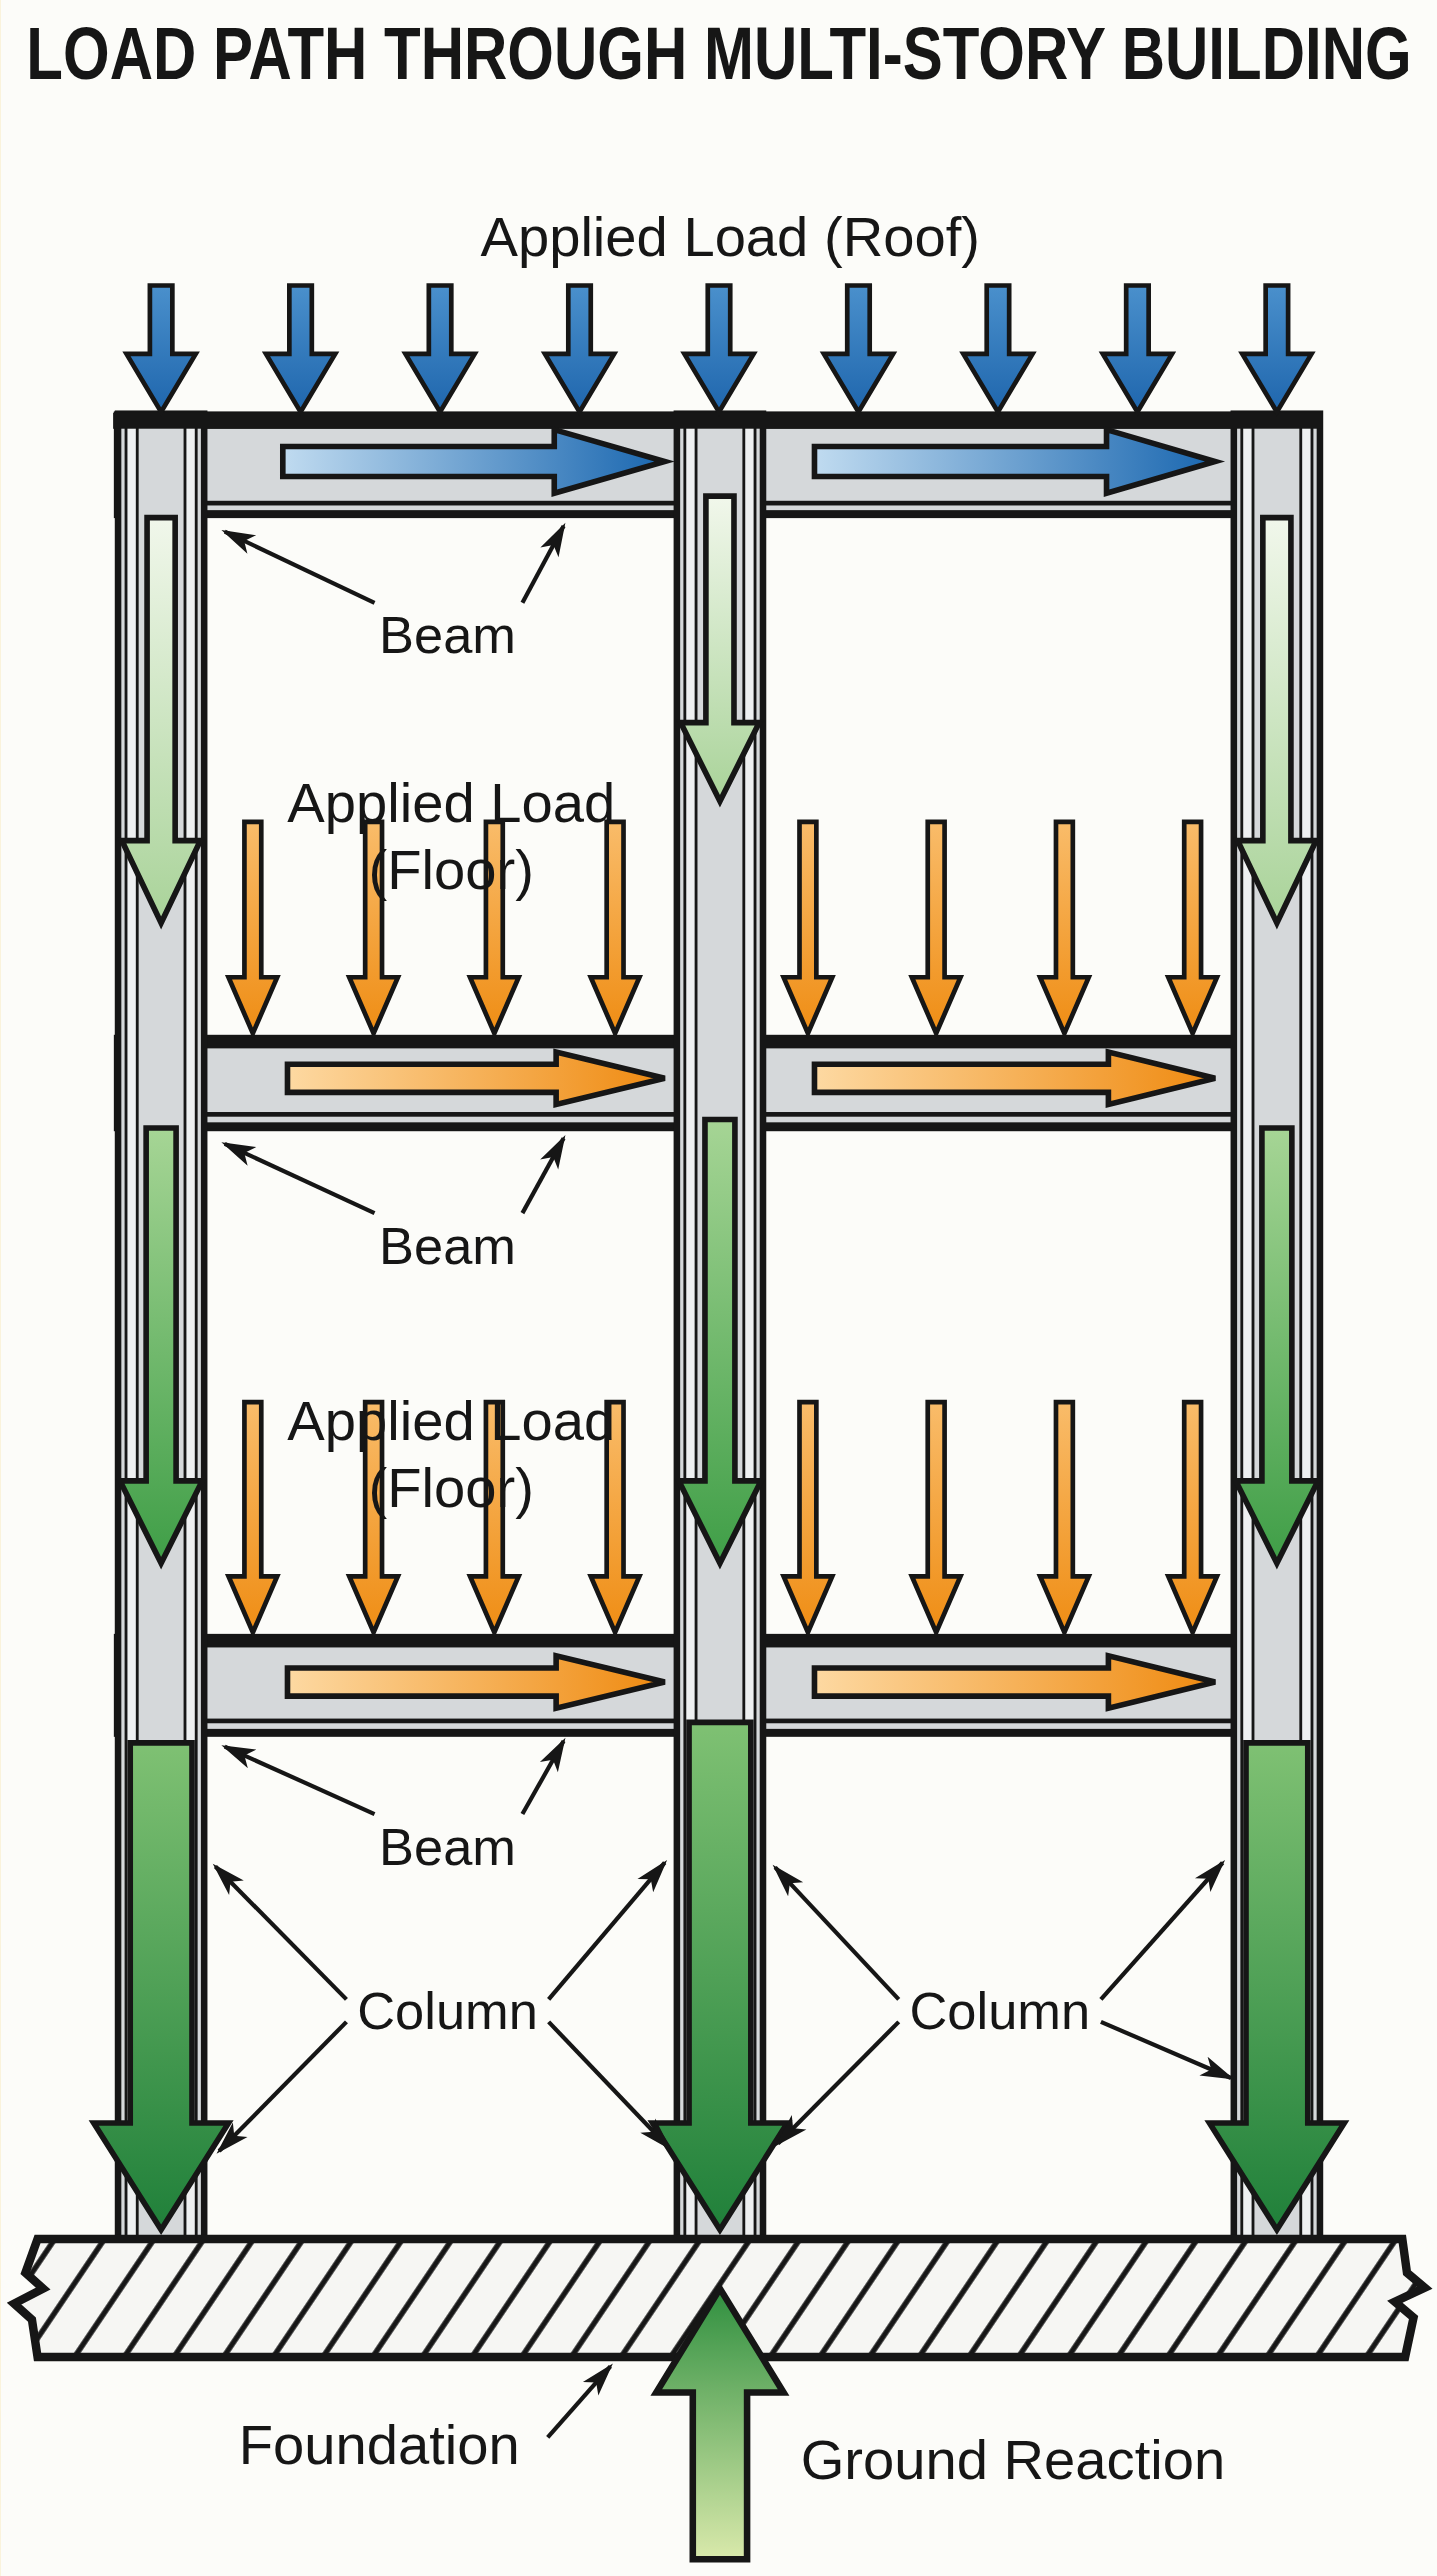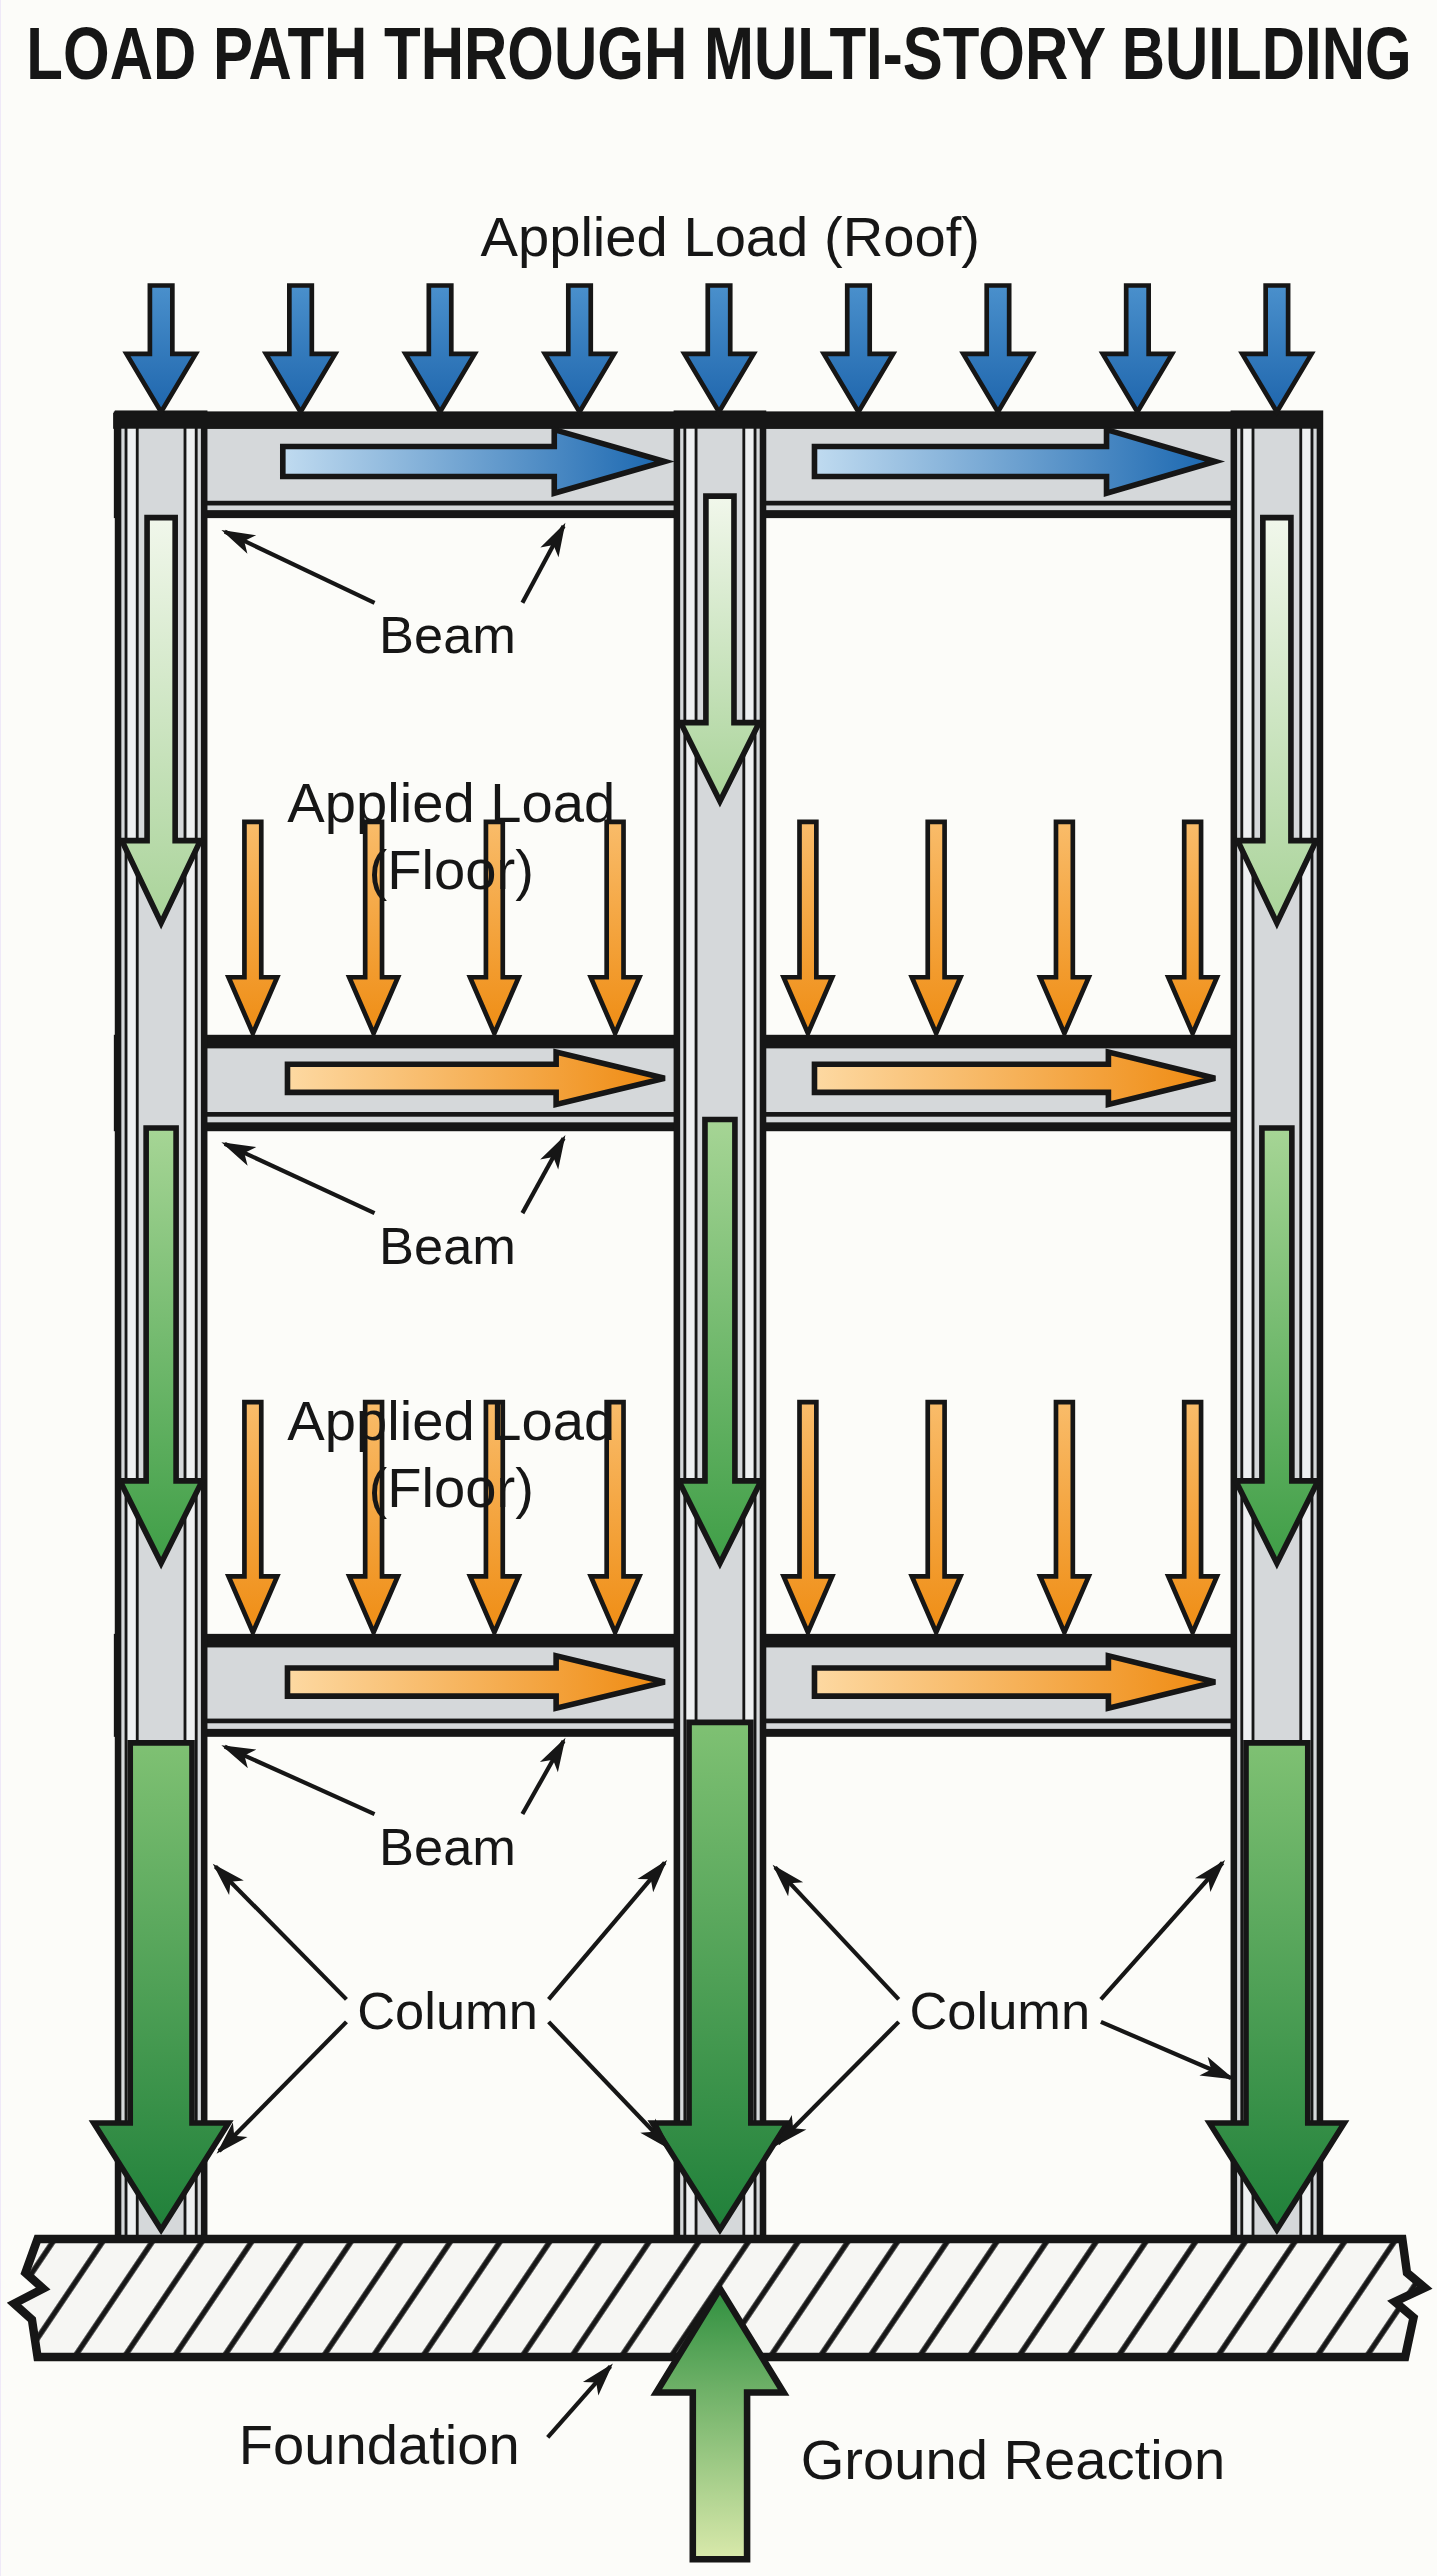--- a/index.html
+++ b/index.html
@@ -1,16 +1,16 @@
 <!DOCTYPE html>
 <html style="font-size:15px"><head>
 <meta charset="utf-8">
 <style>
   html,body{margin:0;padding:0;background:#fcfcf9;}
-  .page{width:1438px;height:2576px;position:relative;background:#8b5cf6;overflow:hidden;}
+  .page{width:1438px;height:2576px;position:relative;background:#eab308;overflow:hidden;}
   svg{display:block;}
   text{font-family:"Liberation Sans","DejaVu Sans",sans-serif;fill:#161616;}
   .title-text{font-weight:bold;font-size:80px;}
   .big-label{font-size:60px;}
   .mid-label{font-size:56px;}
   .leader{stroke:#161616;stroke-width:4.5;fill:none;}
 </style>
 </head>
 <body>
 

